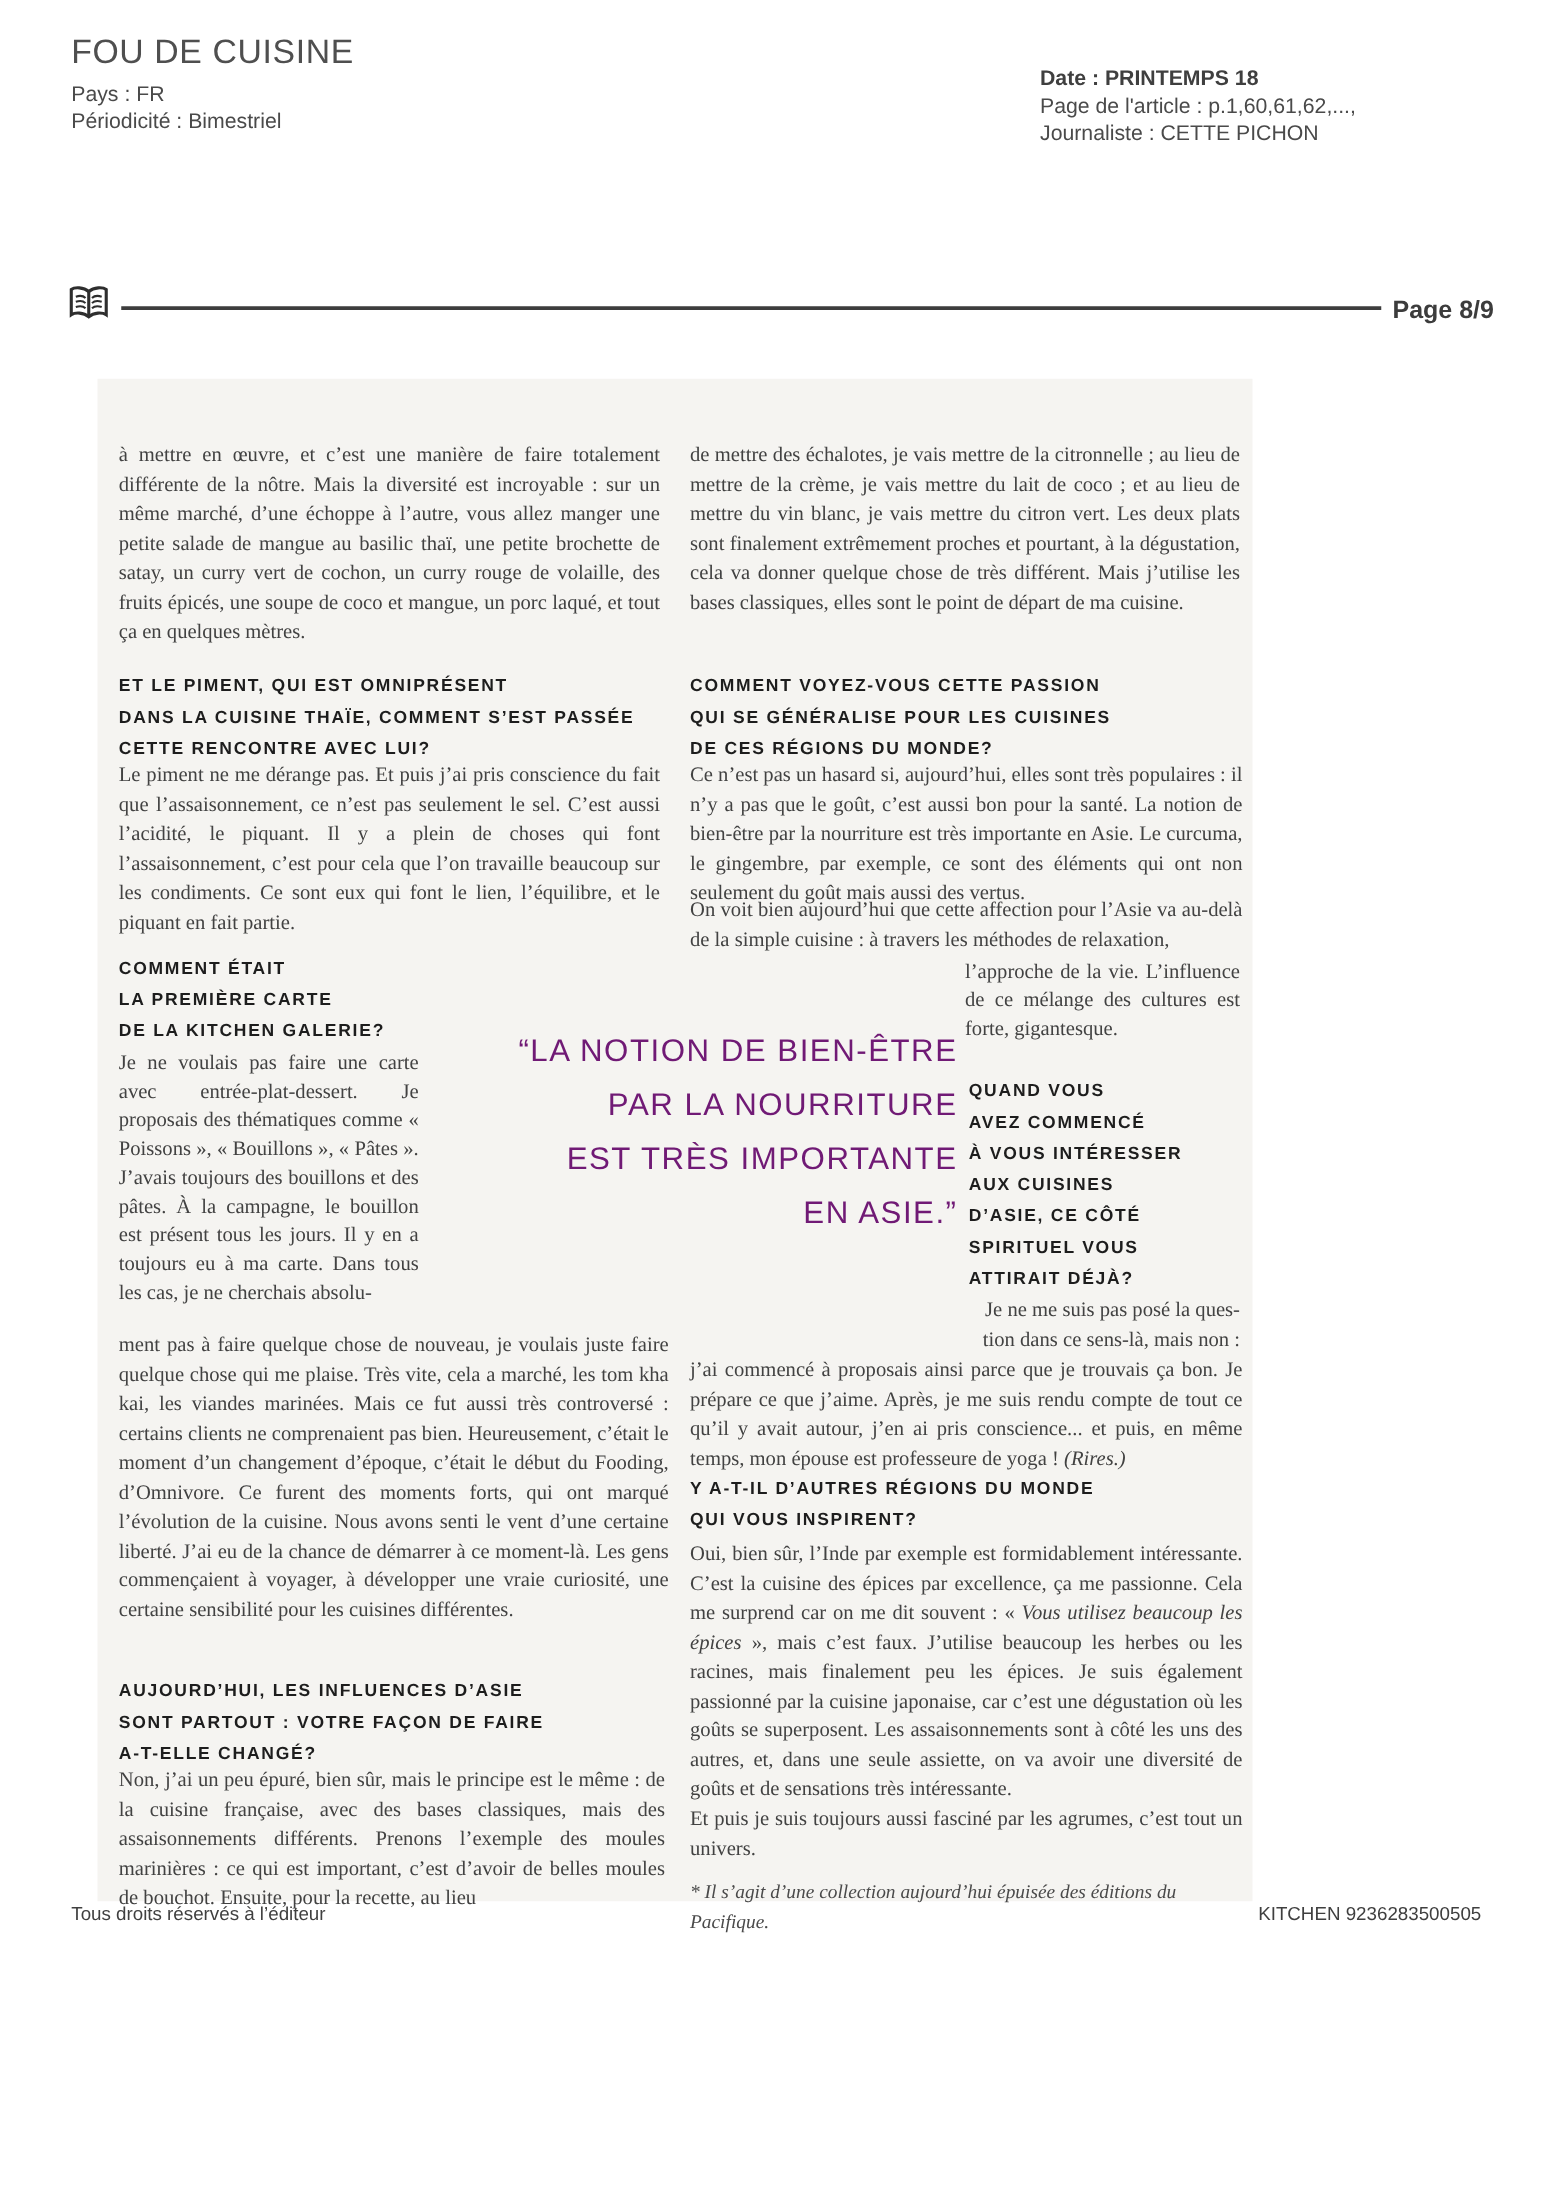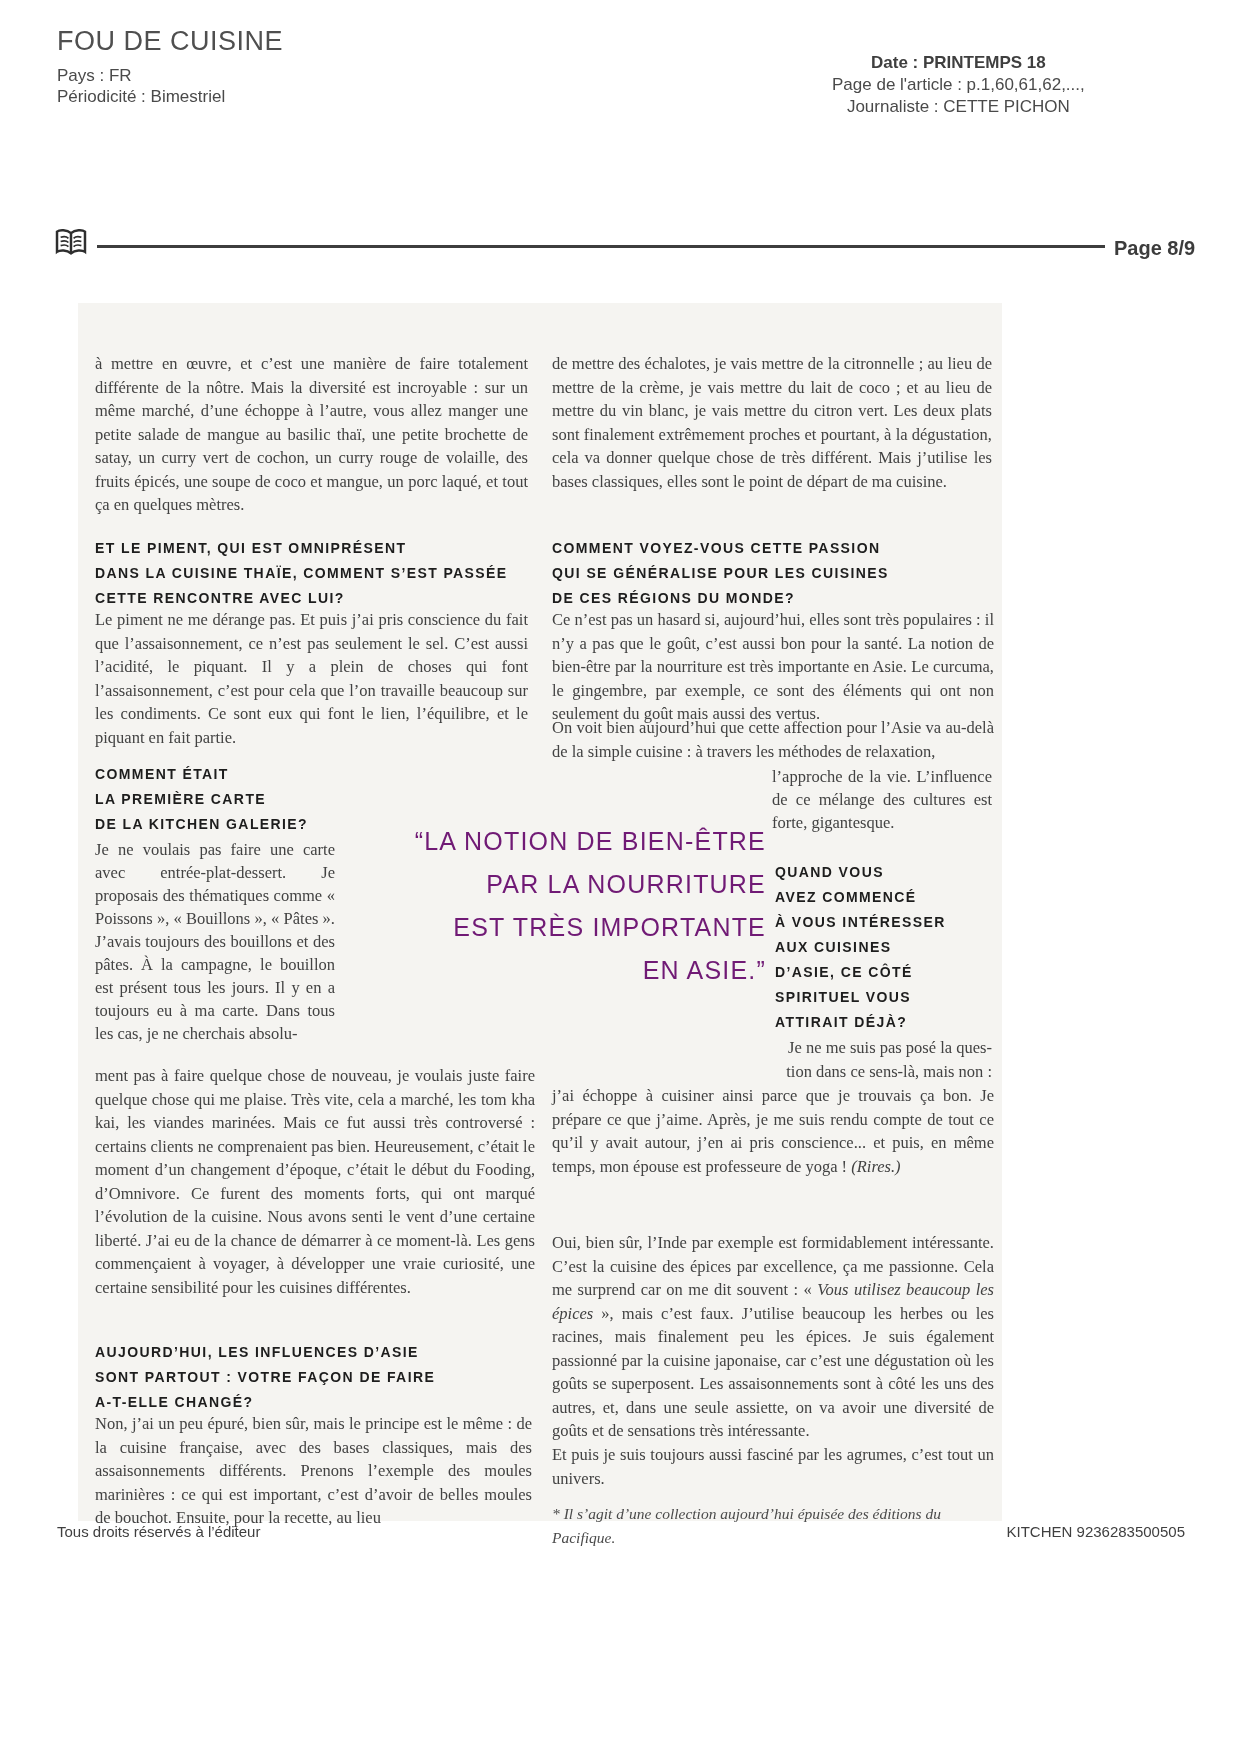--- a/index.html
+++ b/index.html
@@ -5,21 +5,21 @@
 <style>
   html,body{margin:0;padding:0;background:#ffffff;}
   .page{
     position:relative;width:1240px;height:1754px;margin:0 auto;background:#ffffff;
     font-family:"Liberation Sans", sans-serif;overflow:hidden;
   }
   
   .pub-block{position:absolute;left:57px;top:26px;color:#4a4a4a;}
   .pub-title{font-size:27px;letter-spacing:.5px;color:#4f4f4f;margin-bottom:8px;}
   .pub-line{font-size:17px;line-height:21px;color:#4a4a4a;}
-  .meta-block{position:absolute;left:832px;top:52px;color:#4a4a4a;text-align:center;}
+  .meta-block{position:absolute;left:832px;top:52px;color:#4a4a4a;}
   .meta-line{font-size:17px;line-height:22px;}
   .meta-bold{font-weight:700;color:#3f3f3f;}
   
   .book-icon{position:absolute;left:54px;top:228px;}
   .rule{position:absolute;left:97px;top:245px;width:1008px;height:3px;background:#3d3d3d;}
   .page-indicator{position:absolute;left:1114px;top:237px;font-size:20px;font-weight:700;color:#3c3c3c;}
   
   .scan-bg{position:absolute;left:78px;top:303px;width:924px;height:1218px;background:#f5f4f1;}
   
   .p{
@@ -119,21 +119,23 @@
   <div class="p rp3b">l’approche de la vie. L’influence de ce mélange des cultures est forte, gigantesque.</div>
   <div class="h rh2">QUAND VOUS
 AVEZ COMMENCÉ
 À VOUS INTÉRESSER
 AUX CUISINES
 D’ASIE, CE CÔTÉ
 SPIRITUEL VOUS
 ATTIRAIT DÉJÀ?</div>
   <div class="p rp4n">Je ne me suis pas posé la ques-
 tion dans ce sens-là, mais non :</div>
-  <div class="p rp5"><span>j’ai échoppe à cuisiner ainsi parce que je trouvais ça bon. Je prépare ce que j’aime. Après, je me suis rendu compte de tout ce qu’il y avait autour, j’en ai pris conscience... et puis, en même temps, mon épouse est professeure de yoga ! </span><i>(Rires.)</i></div>
+  <div class="p rp5"><span>j’ai commencé à proposais ainsi parce que je trouvais ça bon. Je prépare ce que j’aime. Après, je me suis rendu compte de tout ce qu’il y avait autour, j’en ai pris conscience... et puis, en même temps, mon épouse est professeure de yoga ! </span><i>(Rires.)</i></div>
+  <div class="h rh3">Y A-T-IL D’AUTRES RÉGIONS DU MONDE
+QUI VOUS INSPIRENT?</div>
   <div class="p rp6"><span>Oui, bien sûr, l’Inde par exemple est formidablement intéressante. C’est la cuisine des épices par excellence, ça me passionne. Cela me surprend car on me dit souvent : « </span><i>Vous utilisez beaucoup les épices</i><span> », mais c’est faux. J’utilise beaucoup les herbes ou les racines, mais finalement peu les épices. Je suis également passionné par la cuisine japonaise, car c’est une dégustation où les goûts se superposent. Les assaisonnements sont à côté les uns des autres, et, dans une seule assiette, on va avoir une diversité de goûts et de sensations très intéressante.</span></div>
   <div class="p rp7">Et puis je suis toujours aussi fasciné par les agrumes, c’est tout un univers.</div>
   <div class="p fnote">* Il s’agit d’une collection aujourd’hui épuisée des éditions du Pacifique.</div>
 
   <div class="foot-left">Tous droits réservés à l’éditeur</div>
   <div class="foot-right">KITCHEN 9236283500505</div>
 
 </div>
 
 </body></html>

